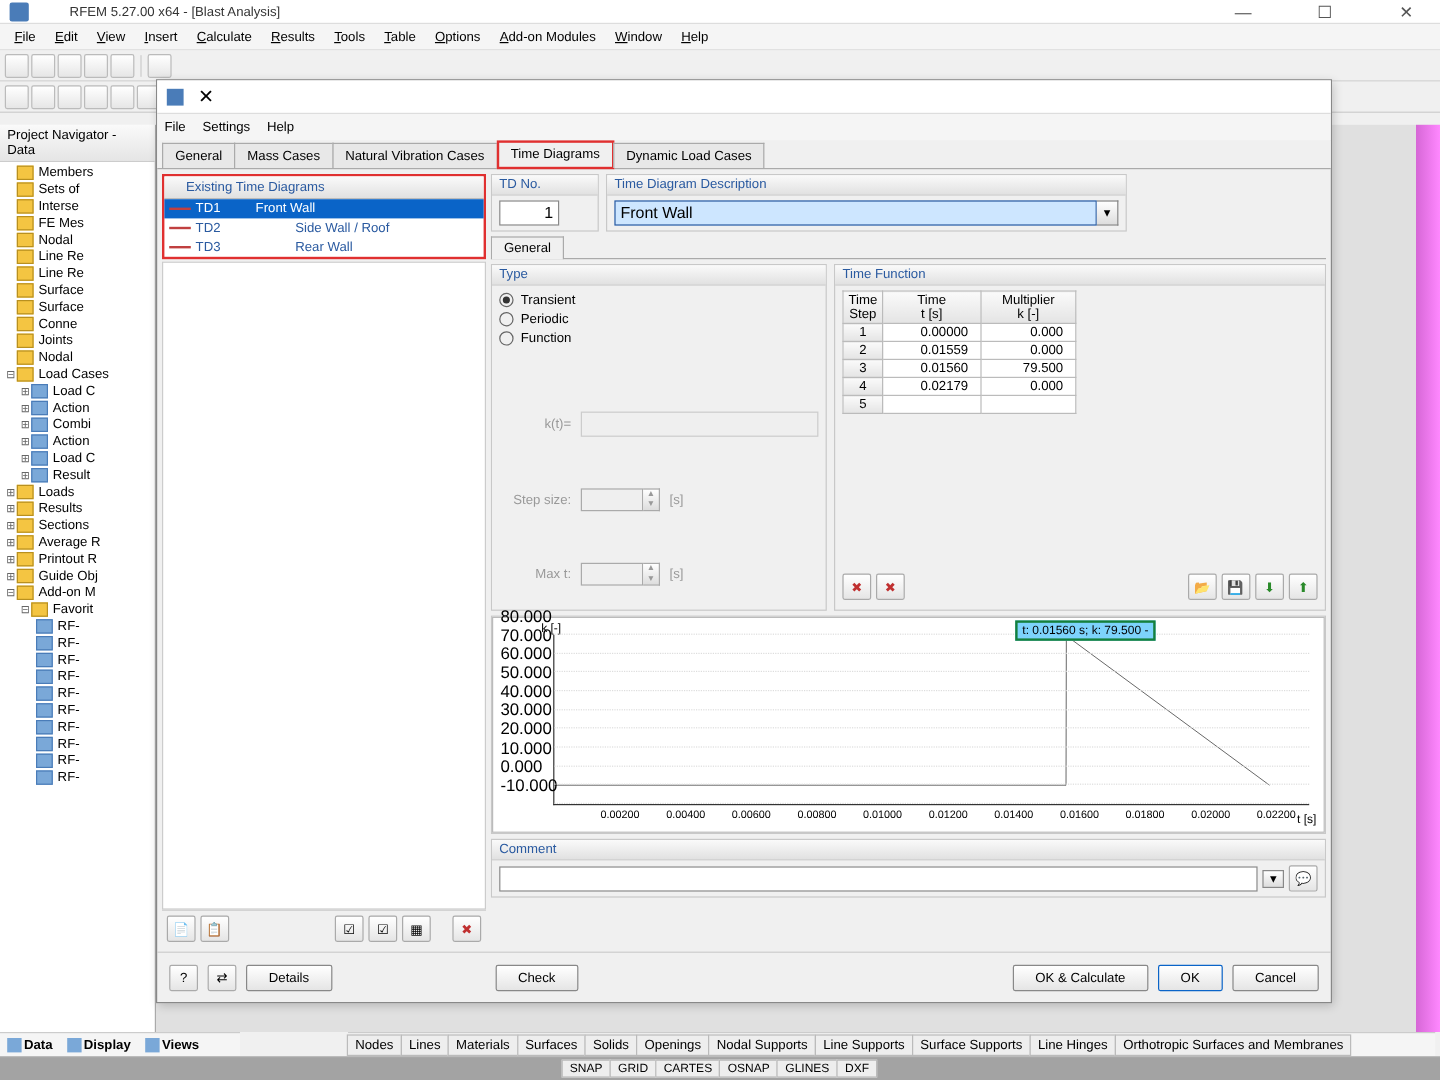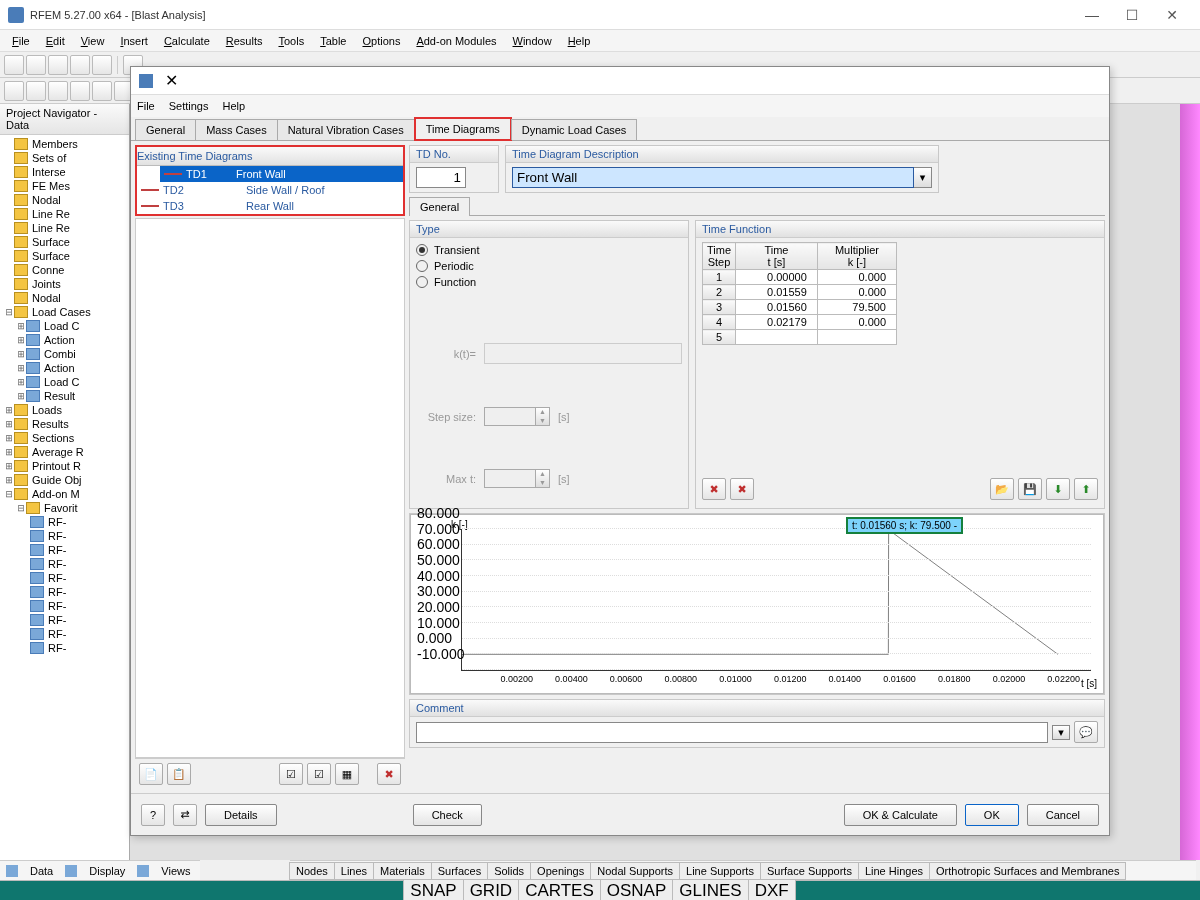--- a/index.html
+++ b/index.html
@@ -1,17 +1,17 @@
 <!DOCTYPE html>
 <html><head>
 <meta charset="utf-8">
 <style>
 * { box-sizing: border-box; margin: 0; padding: 0; }
 body { font-family: "Segoe UI", Tahoma, sans-serif; font-size: 11px; background: #f0f0f0; overflow: hidden; width: 1200px; height: 900px; position: relative; }
-.titlebar { height: 30px; background: #fff; display: flex; align-items: center; padding: 0 8px; border-bottom: 1px solid #ddd; }
+.titlebar { height: 20px; background: #fff; display: flex; align-items: center; padding: 0 8px; border-bottom: 1px solid #ddd; gap: 28px; }
 .titlebar .icon { width: 16px; height: 16px; background: #4a7cb8; border-radius: 2px; margin-right: 6px; }
 .titlebar .title { flex: 1; color: #333; }
 .titlebar .winbtn { width: 40px; text-align: center; color: #555; font-size: 14px; cursor: pointer; }
 .menubar { height: 22px; background: #f5f5f5; display: flex; align-items: center; padding: 0 4px; border-bottom: 1px solid #ddd; }
 .menubar span { padding: 2px 8px; cursor: pointer; text-decoration: underline; text-decoration-color: transparent; }
 .menubar span:first-letter { text-decoration: underline; }
 .toolbar { height: 26px; background: #f0f0f0; border-bottom: 1px solid #ccc; display: flex; align-items: center; padding: 0 4px; gap: 2px; }
 .toolbar .tbtn { width: 20px; height: 20px; background: linear-gradient(#fff,#e6e6e6); border: 1px solid #bbb; border-radius: 2px; cursor: pointer; }
 .toolbar .sep { width: 1px; height: 18px; background: #ccc; margin: 0 3px; }
 .main { position: absolute; top: 104px; bottom: 40px; left: 0; right: 0; display: flex; }
@@ -30,23 +30,23 @@
 .dialog-title .t { flex: 1; }
 .dialog-title .close { font-size: 16px; cursor: pointer; padding: 0 6px; }
 .dialog-menu { height: 22px; display: flex; align-items: center; padding: 0 6px; gap: 14px; background: #f5f5f5; }
 .dialog-menu span { cursor: pointer; }
 .dialog-tabs { height: 24px; display: flex; align-items: flex-end; padding: 0 4px; border-bottom: 1px solid #aaa; background: #f0f0f0; }
 .dtab { padding: 4px 10px; border: 1px solid #aaa; border-bottom: none; background: #e8e8e8; margin-right: -1px; cursor: pointer; position: relative; }
 .dtab.active { background: #f0f0f0; border-bottom: 1px solid #f0f0f0; margin-bottom: -1px; }
 .dtab.highlighted { border: 2px solid #e03030; }
 .dialog-body { flex: 1; display: flex; padding: 4px; gap: 4px; overflow: hidden; }
 .left-list { width: 270px; display: flex; flex-direction: column; border: 2px solid #e03030; background: #fff; }
-.list-header { background: linear-gradient(#fafafa,#e1e1e1); padding: 3px 0; border-bottom: 1px solid #bbb; color: #2a5aa0; }
+.list-header { background: linear-gradient(#fafafa,#e1e1e1); padding: 3px 18px; border-bottom: 1px solid #bbb; color: #2a5aa0; }
 .list-row { display: flex; padding: 2px 4px; cursor: pointer; align-items: center; }
-.list-row.selected { background: #0a64c8; color: #fff; margin-left: 23px; }
+.list-row.selected { background: #0a64c8; color: #fff; }
 .list-row .ric { width: 18px; height: 10px; margin-right: 4px; position: relative; }
 .list-row .ric::before { content:""; position:absolute; left:0; right:0; top:4px; height:2px; background:#c04040; }
 .list-row:not(.selected) .code { color: #2a5aa0; min-width: 50px; }
 .list-row:not(.selected) .desc { color: #2a5aa0; margin-left: 33px; }
 .list-row.selected .code, .list-row.selected .desc { color: #fff; }
 .list-row .code { min-width: 50px; }
 .list-below { flex:1; background:#fff; border:1px solid #ccc; margin-top:2px; }
 .right-panel { flex: 1; display: flex; flex-direction: column; gap: 4px; overflow: hidden; }
 .toprow { display: flex; gap: 6px; }
 .group { border: 1px solid #c8c8c8; background: #f0f0f0; }
@@ -86,26 +86,26 @@
 .xtick { position:absolute; bottom:-14px; font-size:9px; transform: translateX(-50%); }
 .tooltip { position:absolute; background:#7dd3fc; border:2px solid #15803d; padding:1px 4px; font-size:10px; white-space:nowrap; }
 .comment-row { display:flex; align-items:center; gap:4px; }
 .comment-row input { flex:1; padding:2px 4px; border:1px solid #888; }
 .comment-row .arrow { width:18px; border:1px solid #888; background:linear-gradient(#fff,#ddd); text-align:center; cursor:pointer; }
 .dialog-footer { height: 42px; border-top: 1px solid #ccc; display:flex; align-items:center; padding: 0 10px; gap:8px; }
 .dialog-footer .btn { padding: 4px 18px; border:1px solid #888; background:linear-gradient(#fff,#e5e5e5); cursor:pointer; border-radius:2px; }
 .dialog-footer .btn.primary { border: 1px solid #0a64c8; }
 .dialog-footer .spacer { flex:1; }
 .left-footer { display:flex; gap:4px; padding:4px; border-top:1px solid #ccc; }
-.statusbar { position:absolute; bottom:0; left:0; right:0; height:20px; background:#0f766e; border-top:1px solid #bbb; display:flex; align-items:center; justify-content:center; gap:0; font-size:17px; }
+.statusbar { position:absolute; bottom:0; left:0; right:0; height:20px; background:#a3a3a3; border-top:1px solid #bbb; display:flex; align-items:center; justify-content:center; gap:0; font-size:10px; }
 .statusbar span { padding: 1px 6px; border:1px solid #bbb; margin-left:-1px; background:#eee; }
 .bottom-tabs { position:absolute; bottom:20px; left:290px; right:4px; height:20px; background:#f5f5f5; display:flex; align-items:center; font-size:11px; border-top:1px solid #ccc; }
 .bottom-tabs .bt { padding:2px 6px; border:1px solid #bbb; margin-left:-1px; background:#eee; cursor:pointer; white-space:nowrap; }
 .nav-tabs { position:absolute; bottom:20px; left:0; width:200px; height:20px; display:flex; align-items:center; background:#f5f5f5; border-top:1px solid #ccc; }
-.nav-tabs .nt { padding:2px 6px; display:flex; align-items:center; gap:12px; cursor:pointer; }
+.nav-tabs .nt { padding:2px 6px; display:flex; align-items:center; gap:2px; cursor:pointer;font-weight:bold; }
 .nt-icon { width:12px; height:12px; background:#7aa8d8; }
 svg.plot { position:absolute; left:0; top:0; width:100%; height:100%; overflow:visible; }
 </style>
 </head>
 <body>
 
 <div class="titlebar">
   <div class="icon"></div>
   <div class="title">RFEM 5.27.00 x64 - [Blast Analysis]</div>
   <div class="winbtn">—</div>

